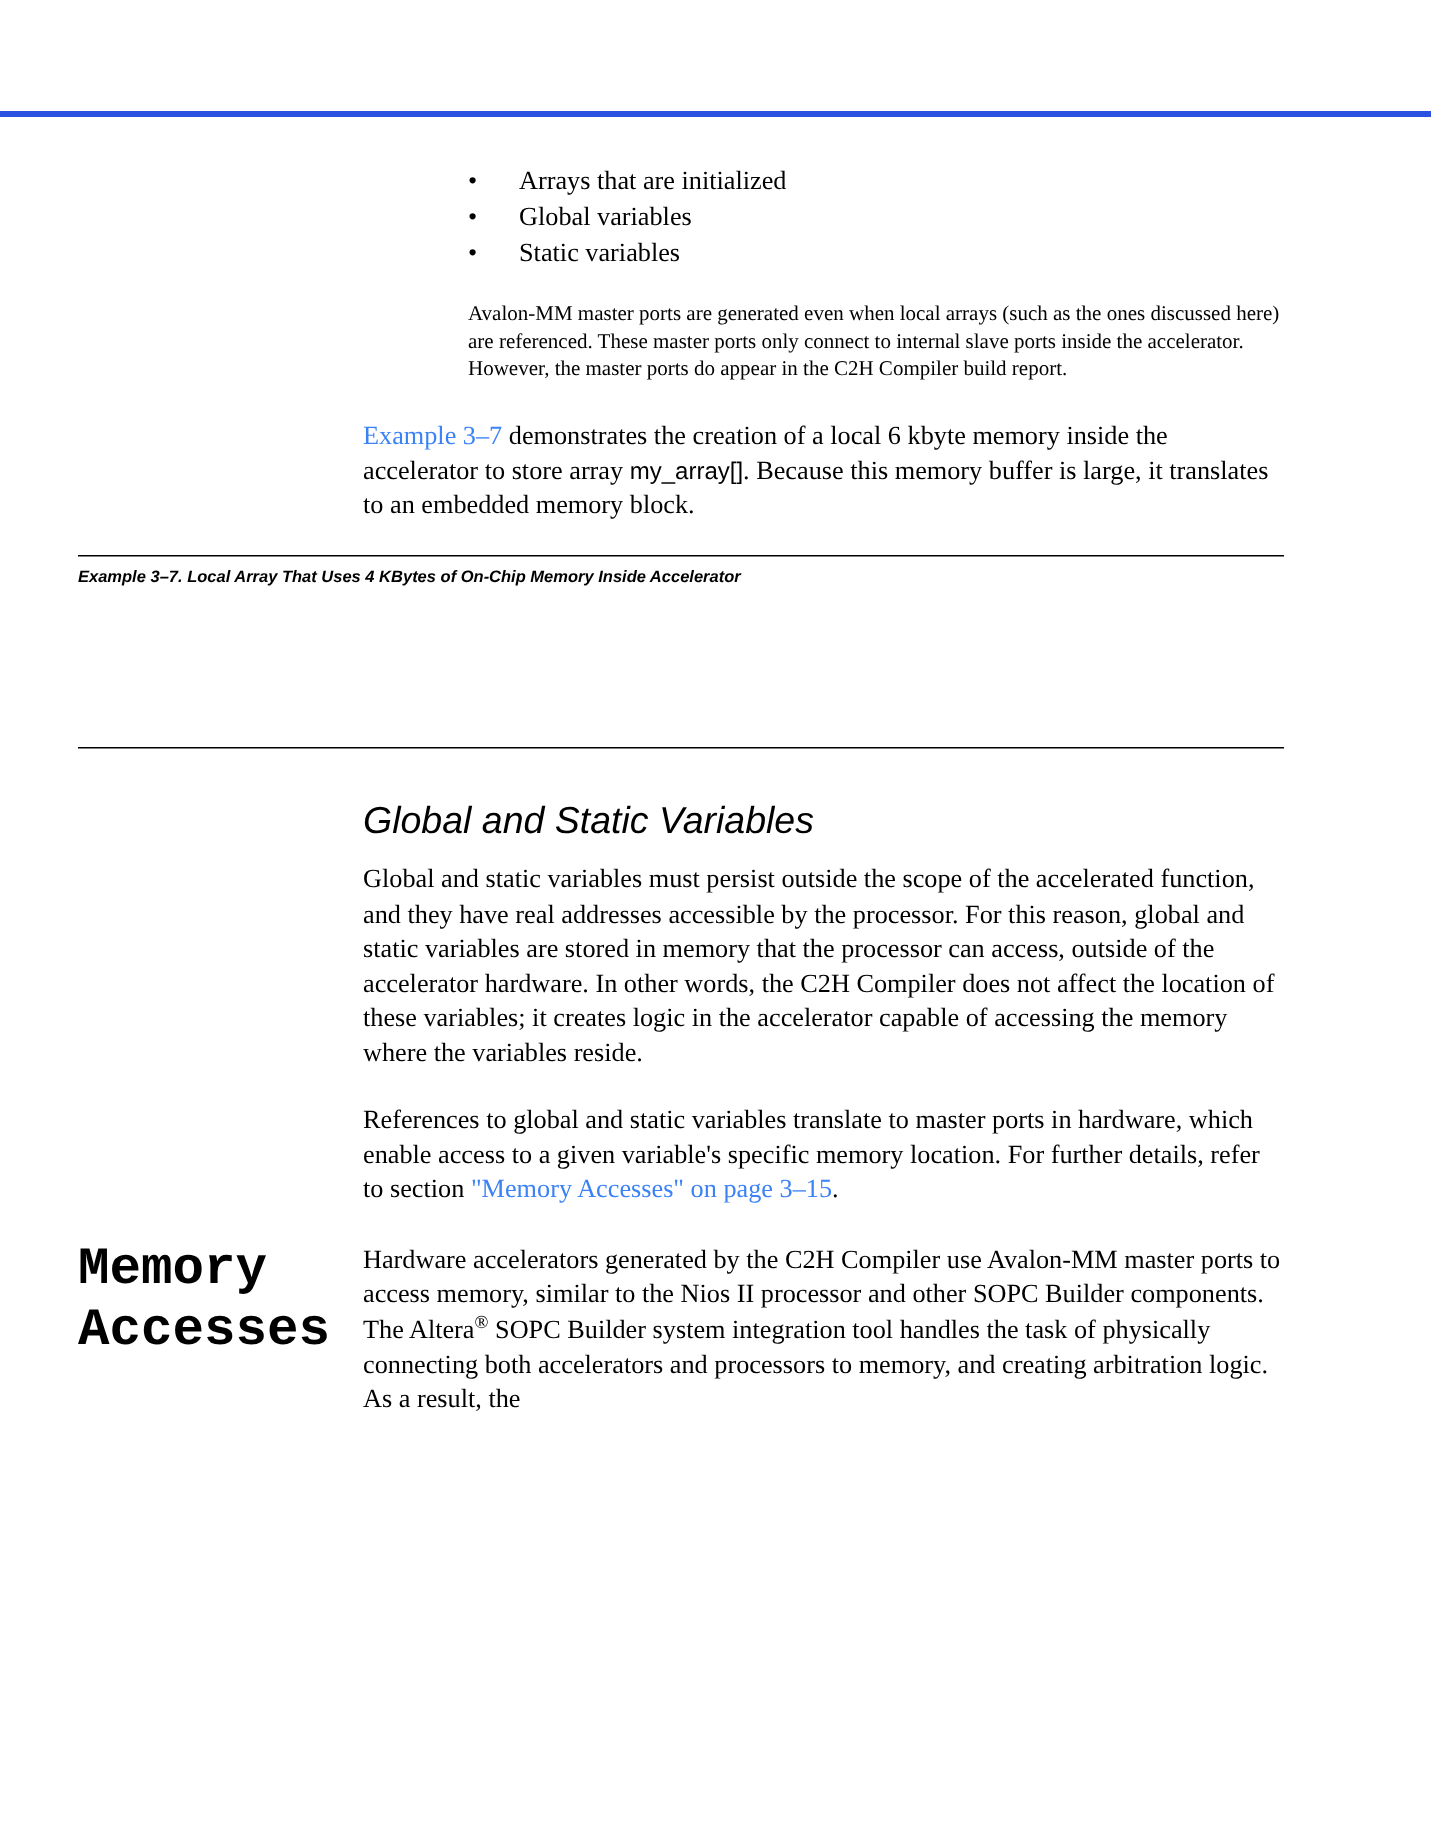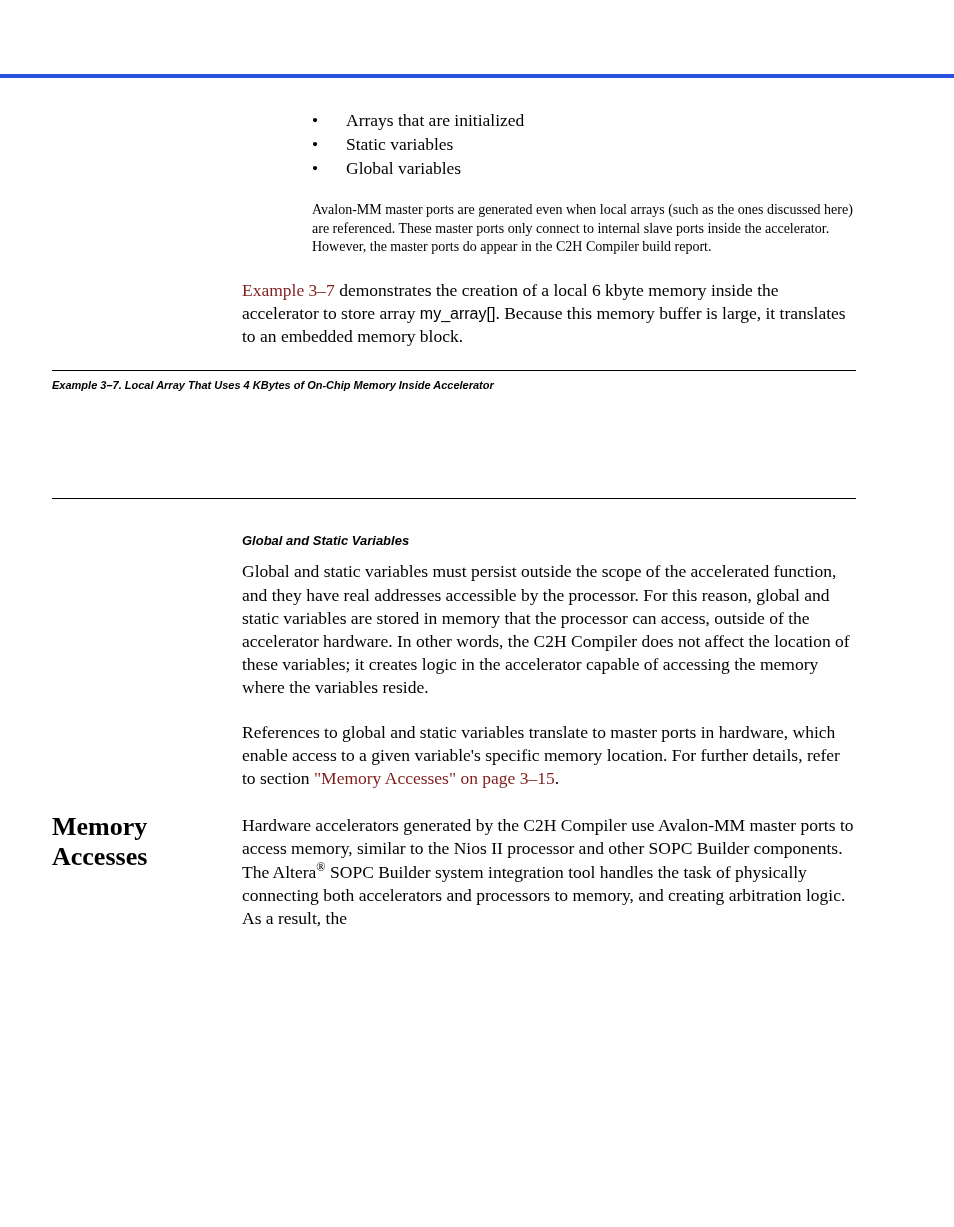--- a/index.html
+++ b/index.html
@@ -41,21 +41,21 @@
     margin: 0 0 22px 260px;
     font-size: 14px;
     line-height: 1.32;
   }
   .body-para {
     margin: 0 0 22px 190px;
     font-size: 17.5px;
     line-height: 1.32;
   }
   .link-green {
-    color: #7f1d1d;
+    color: #3b82f6;
   }
   .mono-inline {
     font-family: Liberation Sans, sans-serif;
     font-size: 16px;
   }
   .example-rule-top {
     border: none;
     border-top: 1px solid #000;
     margin: 10px 0 8px 0;
   }
@@ -75,33 +75,33 @@
     font-family: "Courier New", Courier, monospace;
     font-size: 14px;
     line-height: 1.28;
     white-space: pre;
     margin: 10px 0 4px 0;
     color: #fff; 
   }
   .section-subheading {
     font-family: "Helvetica Neue", Helvetica, Arial, sans-serif;
     font-style: italic;
-    font-size: 13px;
+    font-size: 25px;
     margin: 0 0 12px 190px;
-    font-weight: 700;
+    font-weight: 400;
   }
   .two-col {
     display: flex;
     align-items: flex-start;
     margin-top: 24px;
   }
   .side-heading {
-    font-family: Liberation Serif, serif;
+    font-family: Liberation Mono, monospace;
     font-weight: 700;
-    font-size: 26px;
+    font-size: 35px;
     line-height: 1.15;
     width: 190px;
     flex-shrink: 0;
     margin-top: -2px;
   }
   .two-col .body-para {
     margin-left: 0;
   }
   .reg-mark {
     font-size: 0.7em;
@@ -111,22 +111,22 @@
 </style>
 </head>
 <body>
 
 <div class="header-band"></div>
 
 <div class="content">
 
   <ul class="bullet-list">
     <li>Arrays that are initialized</li>
+    <li>Global variables</li>
     <li>Static variables</li>
-    <li>Global variables</li>
   </ul>
 
   <p class="indented-para">Avalon-MM master ports are generated even when local arrays (such as the ones discussed here) are referenced. These master ports only connect to internal slave ports inside the accelerator. However, the master ports do appear in the C2H Compiler build report.</p>
 
   <p class="body-para">
     <span class="link-green">Example 3–7</span><span> demonstrates the creation of a local 6 kbyte memory inside the accelerator to store array </span><span class="mono-inline">my_array[]</span><span>. Because this memory buffer is large, it translates to an embedded memory block.</span>
   </p>
 
   <hr class="example-rule-top">
   <div class="example-caption">Example 3–7. Local Array That Uses 4 KBytes of On-Chip Memory Inside Accelerator</div>

